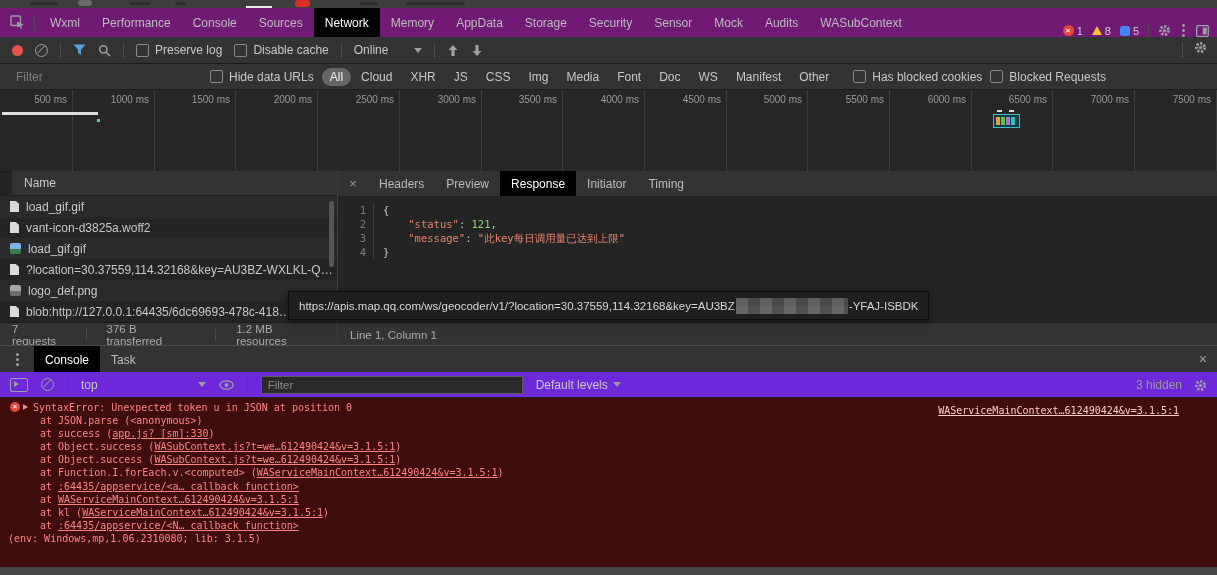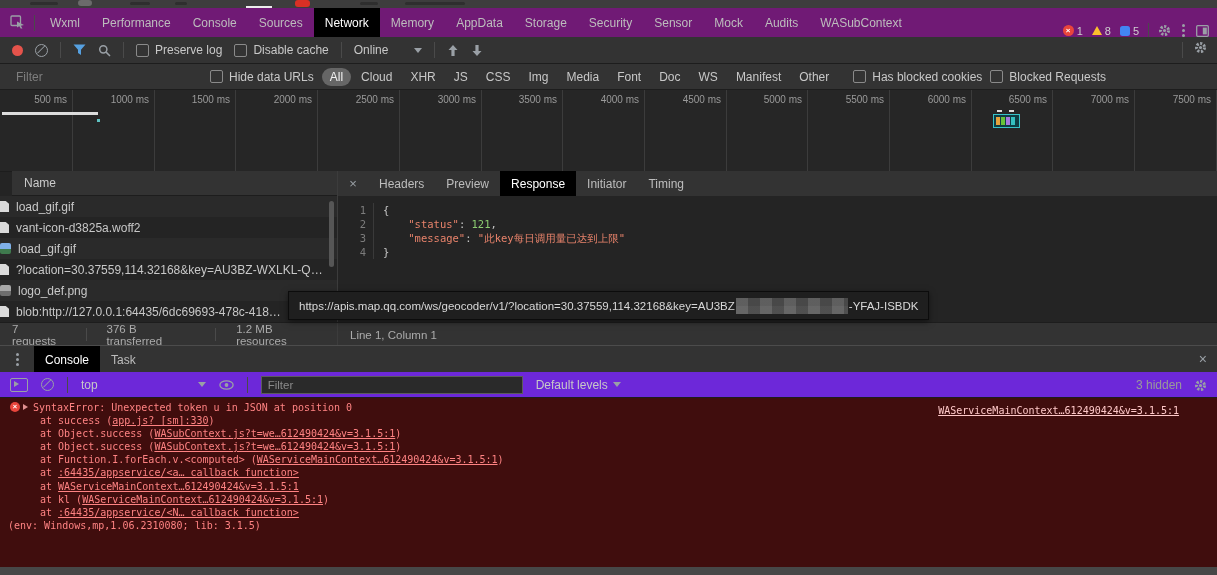--- a/index.html
+++ b/index.html
@@ -50,21 +50,21 @@
   .tick-label{position:absolute;top:4px;width:72px;text-align:right;font-size:10px;color:#9a9a9a;white-space:nowrap;}
   #overview-bar{position:absolute;left:2px;top:22px;width:96px;height:3px;background:#dcdcdc;}
   #overview-dot{position:absolute;left:97px;top:29px;width:3px;height:3px;background:#5fc2c2;}
   .mini-dash{position:absolute;top:20px;width:5px;height:2px;background:#ddd;}
   #mini-chart{position:absolute;left:993px;top:24px;width:27px;height:14px;background:#0e3d43;border:1px solid #37c3c9;display:flex;align-items:center;gap:1px;padding:0 2px;box-sizing:border-box;}
   #mini-chart i{width:4px;height:8px;}
   
   #main-split{left:0;top:171px;width:1217px;height:151px;}
   #req-pane{position:absolute;left:0;top:0;width:338px;height:151px;border-right:1px solid #3c3c3c;box-sizing:border-box;overflow:hidden;}
   #req-header{height:25px;background:#333;border-bottom:1px solid #1d1d1d;display:flex;align-items:center;padding-left:12px;box-sizing:border-box;color:#ccc;margin-left:12px;}
-  .req-row{height:21px;display:flex;align-items:center;gap:7px;white-space:nowrap;overflow:hidden;}
+  .req-row{height:21px;display:flex;align-items:center;gap:7px;padding-left:10px;white-space:nowrap;overflow:hidden;}
   .req-row:nth-child(odd){background:#2a2a2a;}
   .req-row:nth-child(even){background:#242424;}
   .ic-doc{width:9px;height:11px;background:#dadada;clip-path:polygon(0 0,64% 0,100% 26%,100% 100%,0 100%);flex:none;}
   .ic-img{width:11px;height:11px;border-radius:2px;background:linear-gradient(180deg,#7fb0e8 55%,#3f7a4e 55%);flex:none;}
   .ic-img-grey{width:11px;height:11px;border-radius:2px;background:linear-gradient(180deg,#a8a8a8 55%,#6e6e6e 55%);flex:none;}
   #req-scrollthumb{position:absolute;right:3px;top:30px;width:5px;height:66px;background:#565656;border-radius:3px;}
   #resp-pane{position:absolute;left:338px;top:0;width:879px;height:151px;overflow:hidden;}
   #resp-tabstrip{height:25px;background:#333;border-bottom:1px solid #1d1d1d;display:flex;align-items:stretch;}
   #resp-close{width:30px;display:flex;align-items:center;justify-content:center;color:#9aa0a6;font-size:13px;}
   #resp-tabs{display:flex;align-items:stretch;}
@@ -423,20 +423,21 @@
     <span>
         <svg width="13" height="13" viewBox="0 0 13 13">
           <circle cx="6.5" cy="6.5" r="4" fill="none" stroke="#9aa0a6" stroke-width="3" stroke-dasharray="2.1 1.5"></circle>
           <circle cx="6.5" cy="6.5" r="1.6" fill="#9aa0a6"></circle>
         </svg>
       </span>
   </div>
 
   <div class="abs" id="console-block">
       <div class="con-header"><span class="con-err-ic">×</span><span class="con-caret"></span><span>SyntaxError: Unexpected token u in JSON at position 0</span><span class="con-src">WAServiceMainContext…612490424&amp;v=3.1.5:1</span></div>
+      <div class="con-line"><span>at JSON.parse (&lt;anonymous&gt;)</span></div>
       <div class="con-line"><span>at success (</span><span class="clink">app.js? [sm]:330</span><span>)</span></div>
       <div class="con-line"><span>at Object.success (</span><span class="clink">WASubContext.js?t=we…612490424&amp;v=3.1.5:1</span><span>)</span></div>
       <div class="con-line"><span>at Object.success (</span><span class="clink">WASubContext.js?t=we…612490424&amp;v=3.1.5:1</span><span>)</span></div>
       <div class="con-line"><span>at Function.I.forEach.v.&lt;computed&gt; (</span><span class="clink">WAServiceMainContext…612490424&amp;v=3.1.5:1</span><span>)</span></div>
       <div class="con-line"><span>at </span><span class="clink">:64435/appservice/&lt;a… callback function&gt;</span></div>
       <div class="con-line"><span>at </span><span class="clink">WAServiceMainContext…612490424&amp;v=3.1.5:1</span></div>
       <div class="con-line"><span>at kl (</span><span class="clink">WAServiceMainContext…612490424&amp;v=3.1.5:1</span><span>)</span></div>
       <div class="con-line"><span>at </span><span class="clink">:64435/appservice/&lt;N… callback function&gt;</span></div>
       <div class="con-env">(env: Windows,mp,1.06.2310080; lib: 3.1.5)</div>
     </div>

